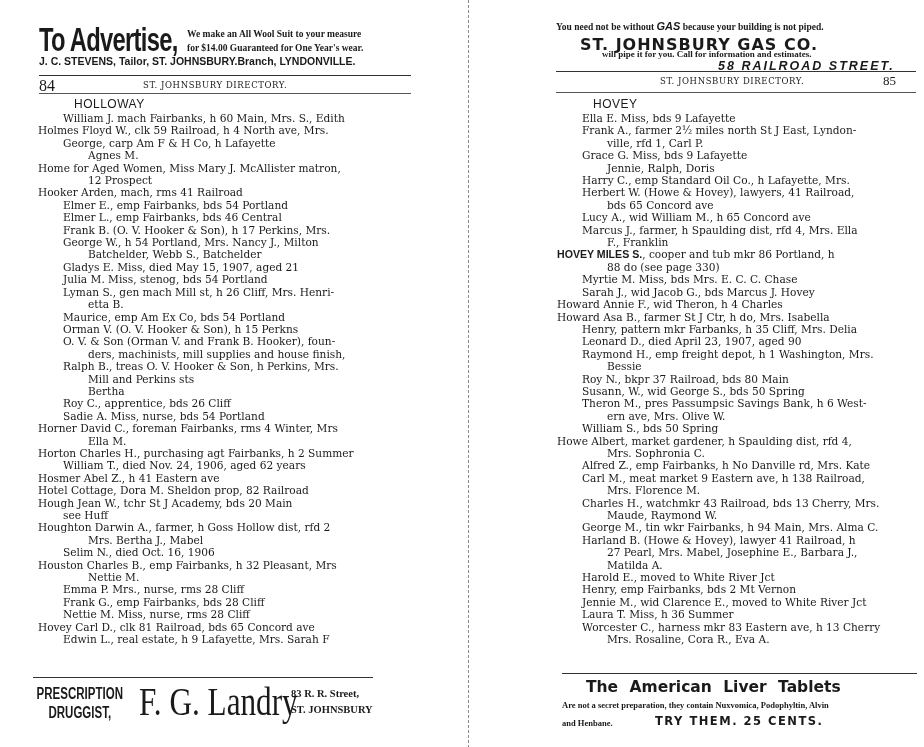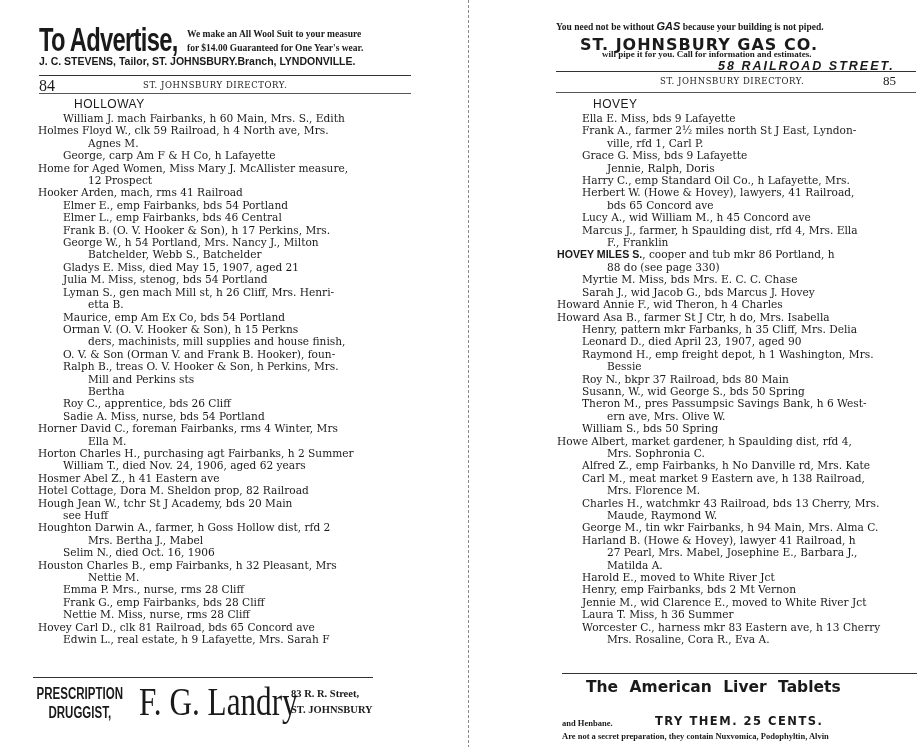--- a/index.html
+++ b/index.html
@@ -53,21 +53,21 @@
   .gas-line2 { position: absolute; left: 24px; top: 15px; font-family: "DejaVu Sans", sans-serif; font-weight: bold;
                font-size: 16px; letter-spacing: 1px; white-space: nowrap; }
   .gas-line3 { position: absolute; left: 46px; top: 29px; font-family: "Liberation Serif", serif; font-size: 9px; white-space: nowrap; font-weight: bold; }
   .gas-line4 { position: absolute; left: 162px; top: 39px; font-family: "Liberation Sans", sans-serif; font-style: italic; font-weight: bold;
                font-size: 12.5px; letter-spacing: 2px; white-space: nowrap; }
 
   
   .ad-right-bottom { position: absolute; left: 562px; top: 678px; width: 355px; }
   .liver-title { position: absolute; left: 24px; top: 0; font-family: "DejaVu Sans", sans-serif; font-weight: bold; font-size: 15.5px;
                  word-spacing: 6px; white-space: nowrap; }
-  .liver-line2 { position: absolute; left: 0; top: 22px; font-family: "Liberation Serif", serif; font-size: 8.5px; white-space: nowrap; font-weight: bold; margin-top: 31px; }
+  .liver-line2 { position: absolute; left: 0; top: 22px; font-family: "Liberation Serif", serif; font-size: 8.5px; white-space: nowrap; font-weight: bold; }
   .liver-line3a { position: absolute; left: 0; top: 40px; font-family: "Liberation Serif", serif; font-size: 8.5px; white-space: nowrap; font-weight: bold; }
   .liver-line3b { position: absolute; left: 93px; top: 36px; font-family: "DejaVu Sans", sans-serif; font-weight: bold; font-size: 11.5px; letter-spacing: 1.5px; white-space: nowrap; }
 </style>
 </head>
 <body>
 
 <div class="page" id="left-page"></div>
 <div class="page" id="right-page"></div>
 <div class="gutter"></div>
 
@@ -85,38 +85,38 @@
 
 <div class="rule" style="left:39px; top:75px; width:372px;"></div>
 <div class="pagenum" style="left:39px; top:77px;">84</div>
 <div class="running-head" style="left:143px; top:80px;">ST. JOHNSBURY DIRECTORY.</div>
 <div class="rule thin" style="left:39px; top:93px; width:372px;"></div>
 
 <div class="listing" id="left-listing" style="left:38px; top:97px; width:380px;">
   <div class="head">HOLLOWAY</div>
 <div class="entry l1">William J. mach Fairbanks, h 60 Main, Mrs. S., Edith</div>
     <div class="entry l0">Holmes Floyd W., clk 59 Railroad, h 4 North ave, Mrs.</div>
+    <div class="entry l1">George, carp Am F &amp; H Co, h Lafayette</div>
     <div class="entry l2">Agnes M.</div>
-    <div class="entry l1">George, carp Am F &amp; H Co, h Lafayette</div>
-    <div class="entry l0">Home for Aged Women, Miss Mary J. McAllister measure,</div>
+    <div class="entry l0">Home for Aged Women, Miss Mary J. McAllister matron,</div>
     <div class="entry l2">12 Prospect</div>
     <div class="entry l0">Hooker Arden, mach, rms 41 Railroad</div>
     <div class="entry l1">Elmer E., emp Fairbanks, bds 54 Portland</div>
     <div class="entry l1">Elmer L., emp Fairbanks, bds 46 Central</div>
     <div class="entry l1">Frank B. (O. V. Hooker &amp; Son), h 17 Perkins, Mrs.</div>
     <div class="entry l1">George  W.,  h 54 Portland, Mrs. Nancy J., Milton</div>
     <div class="entry l2">Batchelder, Webb S., Batchelder</div>
     <div class="entry l1">Gladys E. Miss, died May 15, 1907, aged 21</div>
     <div class="entry l1">Julia M. Miss, stenog, bds 54 Portland</div>
     <div class="entry l1">Lyman S., gen mach Mill st, h 26 Cliff, Mrs. Henri-</div>
     <div class="entry l2">etta B.</div>
     <div class="entry l1">Maurice, emp Am Ex Co, bds 54 Portland</div>
     <div class="entry l1">Orman V. (O. V. Hooker &amp; Son), h 15 Perkns</div>
+    <div class="entry l1">O. V. &amp; Son (Orman V. and Frank B. Hooker), foun-</div>
     <div class="entry l2">ders, machinists, mill supplies and house finish,</div>
-    <div class="entry l1">O. V. &amp; Son (Orman V. and Frank B. Hooker), foun-</div>
     <div class="entry l1">Ralph B., treas O. V. Hooker &amp; Son, h Perkins, Mrs.</div>
     <div class="entry l2">Mill and Perkins sts</div>
     <div class="entry l2">Bertha</div>
     <div class="entry l1">Roy C., apprentice, bds 26 Cliff</div>
     <div class="entry l1">Sadie A. Miss, nurse, bds 54 Portland</div>
     <div class="entry l0">Horner David C., foreman Fairbanks, rms 4 Winter, Mrs</div>
     <div class="entry l2">Ella M.</div>
     <div class="entry l0">Horton Charles H., purchasing agt Fairbanks, h 2 Summer</div>
     <div class="entry l1">William T., died Nov. 24, 1906, aged 62 years</div>
     <div class="entry l0">Hosmer Abel Z., h 41 Eastern ave</div>
@@ -164,21 +164,21 @@
 <div class="listing" id="right-listing" style="left:557px; top:97px; width:365px;">
   <div class="head">HOVEY</div>
 <div class="entry l1">Ella E. Miss, bds 9 Lafayette</div>
     <div class="entry l1">Frank A., farmer 2½ miles north St J East, Lyndon-</div>
     <div class="entry l2">ville, rfd 1, Carl P.</div>
     <div class="entry l1">Grace G. Miss, bds 9 Lafayette</div>
     <div class="entry l2">Jennie, Ralph, Doris</div>
     <div class="entry l1">Harry C., emp Standard Oil Co., h Lafayette, Mrs.</div>
     <div class="entry l1">Herbert W. (Howe &amp; Hovey), lawyers, 41 Railroad,</div>
     <div class="entry l2">bds 65 Concord ave</div>
-    <div class="entry l1">Lucy A., wid William M., h 45 Concord ave</div>
+    <div class="entry l1">Lucy A., wid William M., h 65 Concord ave</div>
     <div class="entry l1">Marcus J., farmer, h Spaulding dist, rfd 4, Mrs. Ella</div>
     <div class="entry l2">F., Franklin</div>
     <div class="entry l0 boldname"><b>HOVEY MILES S.</b><span>, cooper and tub mkr 86 Portland, h</span></div>
     <div class="entry l2">88 do (see page 330)</div>
     <div class="entry l1">Myrtie M. Miss, bds Mrs. E. C. C. Chase</div>
     <div class="entry l1">Sarah J., wid Jacob G., bds Marcus J. Hovey</div>
     <div class="entry l0">Howard Annie F., wid Theron, h 4 Charles</div>
     <div class="entry l0">Howard Asa B., farmer St J Ctr, h do, Mrs. Isabella</div>
     <div class="entry l1">Henry, pattern mkr Farbanks, h 35 Cliff, Mrs. Delia</div>
     <div class="entry l1">Leonard D., died April 23, 1907, aged 90</div>

